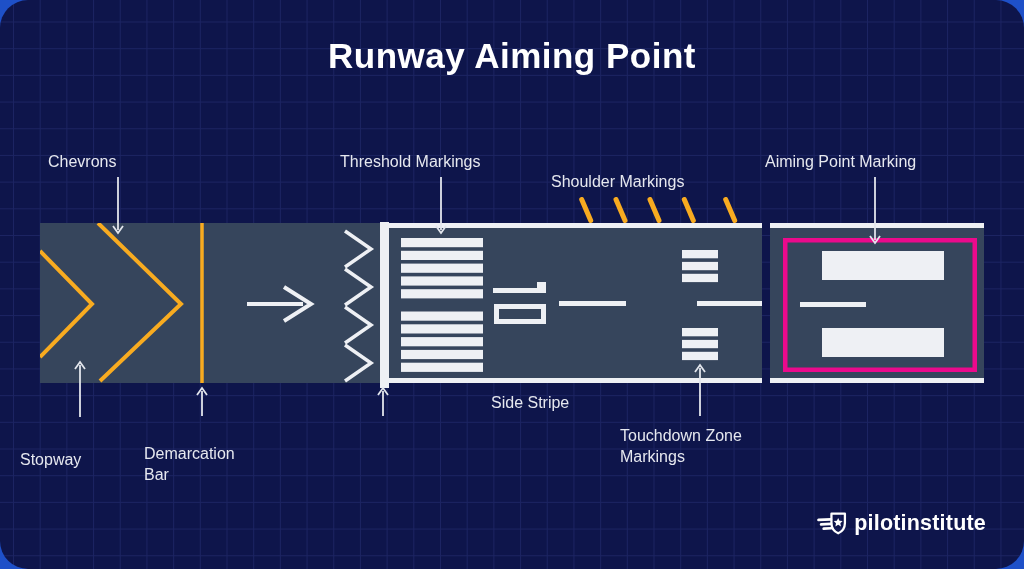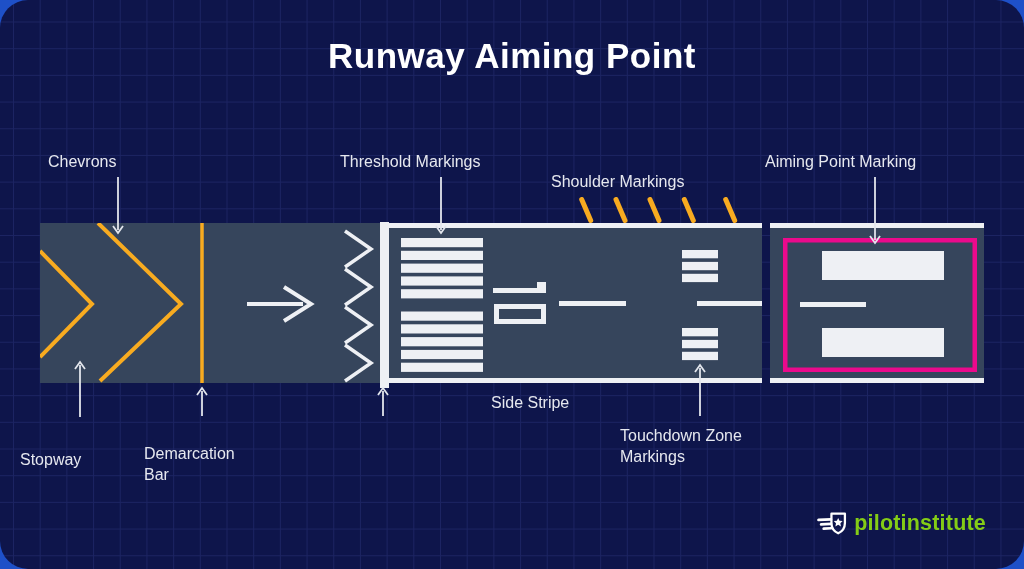--- a/index.html
+++ b/index.html
@@ -21,21 +21,21 @@
   .rw{position:absolute; background:var(--runway);}
   .sec-a{left:40px; top:223px; width:340px; height:160px;}
   .dt-bar{position:absolute; left:380px; top:222px; width:9px; height:166px; background:var(--mark);}
   .sec-b{left:389px; top:223px; width:373px; height:160px;}
   .sec-c{left:770px; top:223px; width:214px; height:160px;}
   .rw svg, .overlay{position:absolute; left:0; top:0;}
   .shoulder{position:absolute; left:575px; top:197px;}
   .pointers{position:absolute; left:0; top:0; pointer-events:none;}
   .lbl{position:absolute; color:var(--label); font-size:16px; line-height:21px; text-align:left;}
   .logo{position:absolute; right:38px; top:509px; display:flex; align-items:center; gap:5px;}
-  .logo-text{color:#84cc16; font-size:21.5px; font-weight:bold; letter-spacing:.2px;}
+  .logo-text{color:#ffffff; font-size:21.5px; font-weight:bold; letter-spacing:.2px;}
   
   .wl{stroke:var(--mark); fill:none;} .yl{stroke:var(--yellow); fill:none;}
   .wf{fill:var(--mark);} .mg{stroke:var(--magenta); fill:none;}
   .s4{stroke-width:4;} .s35{stroke-width:3.5;} .s5{stroke-width:5;}
   .rc{stroke-linecap:round;}
   .ptr{stroke:#e2e5ec; stroke-width:1.8; fill:none;}
 </style>
 </head>
 <body>
 

